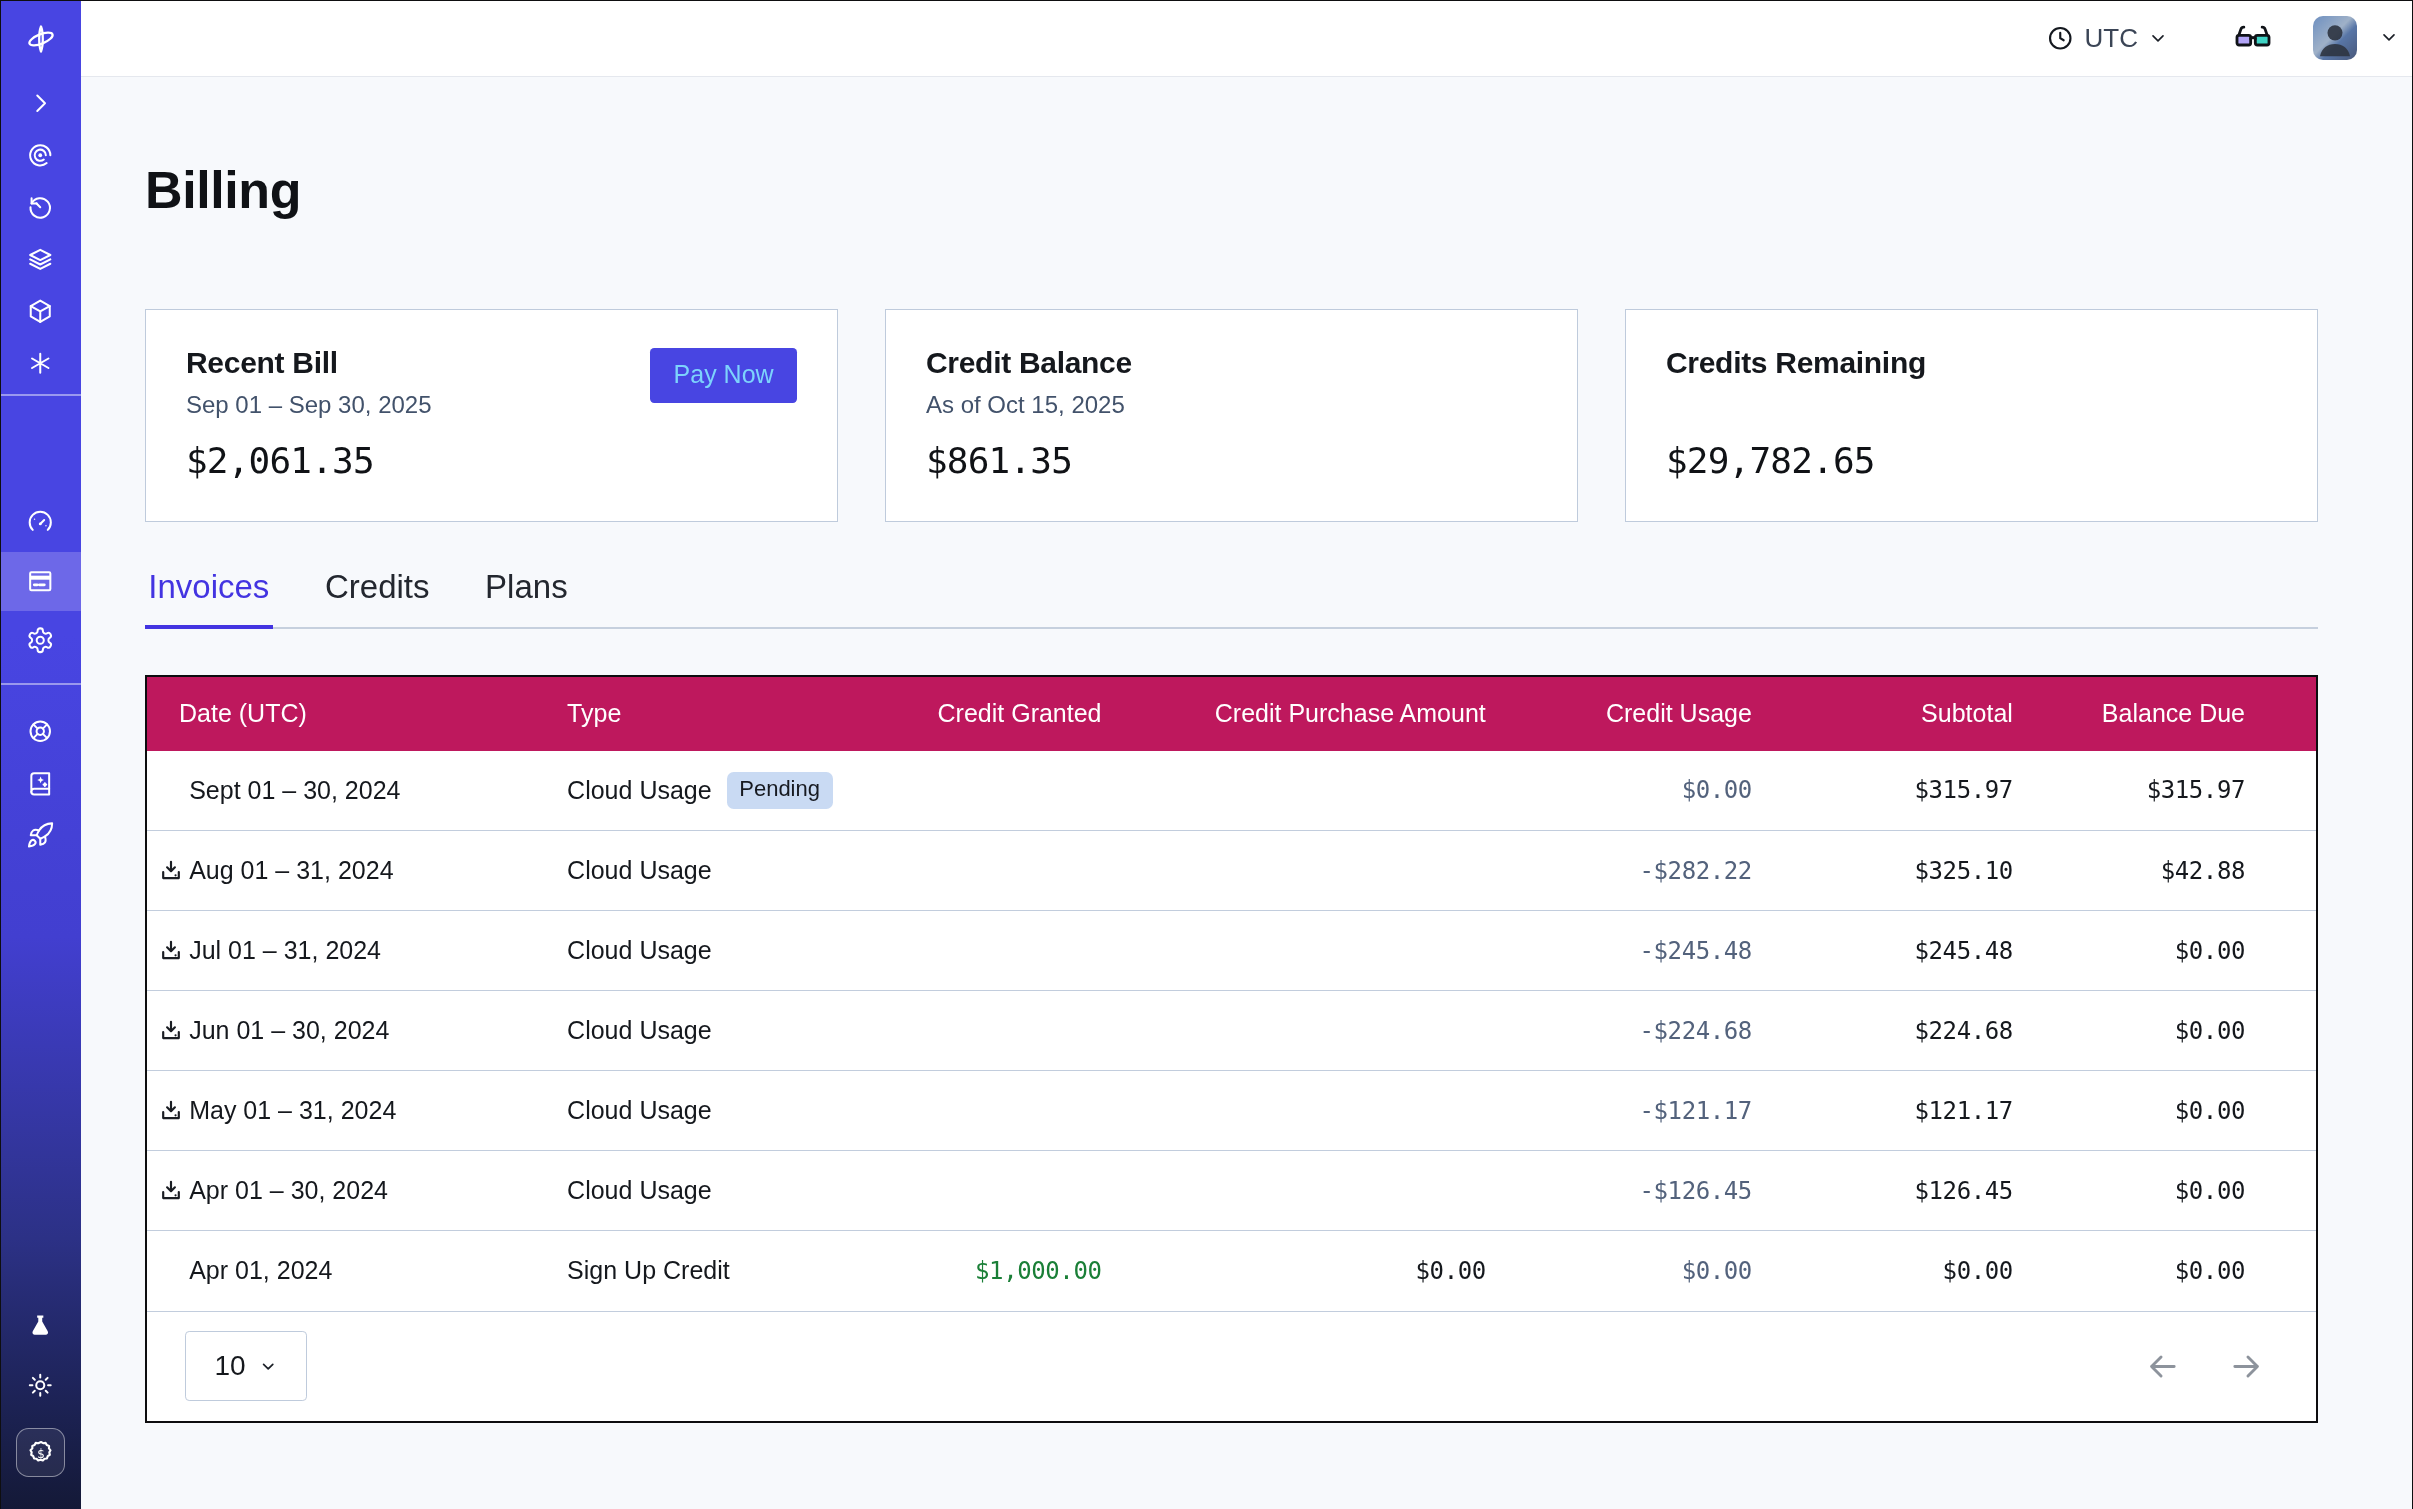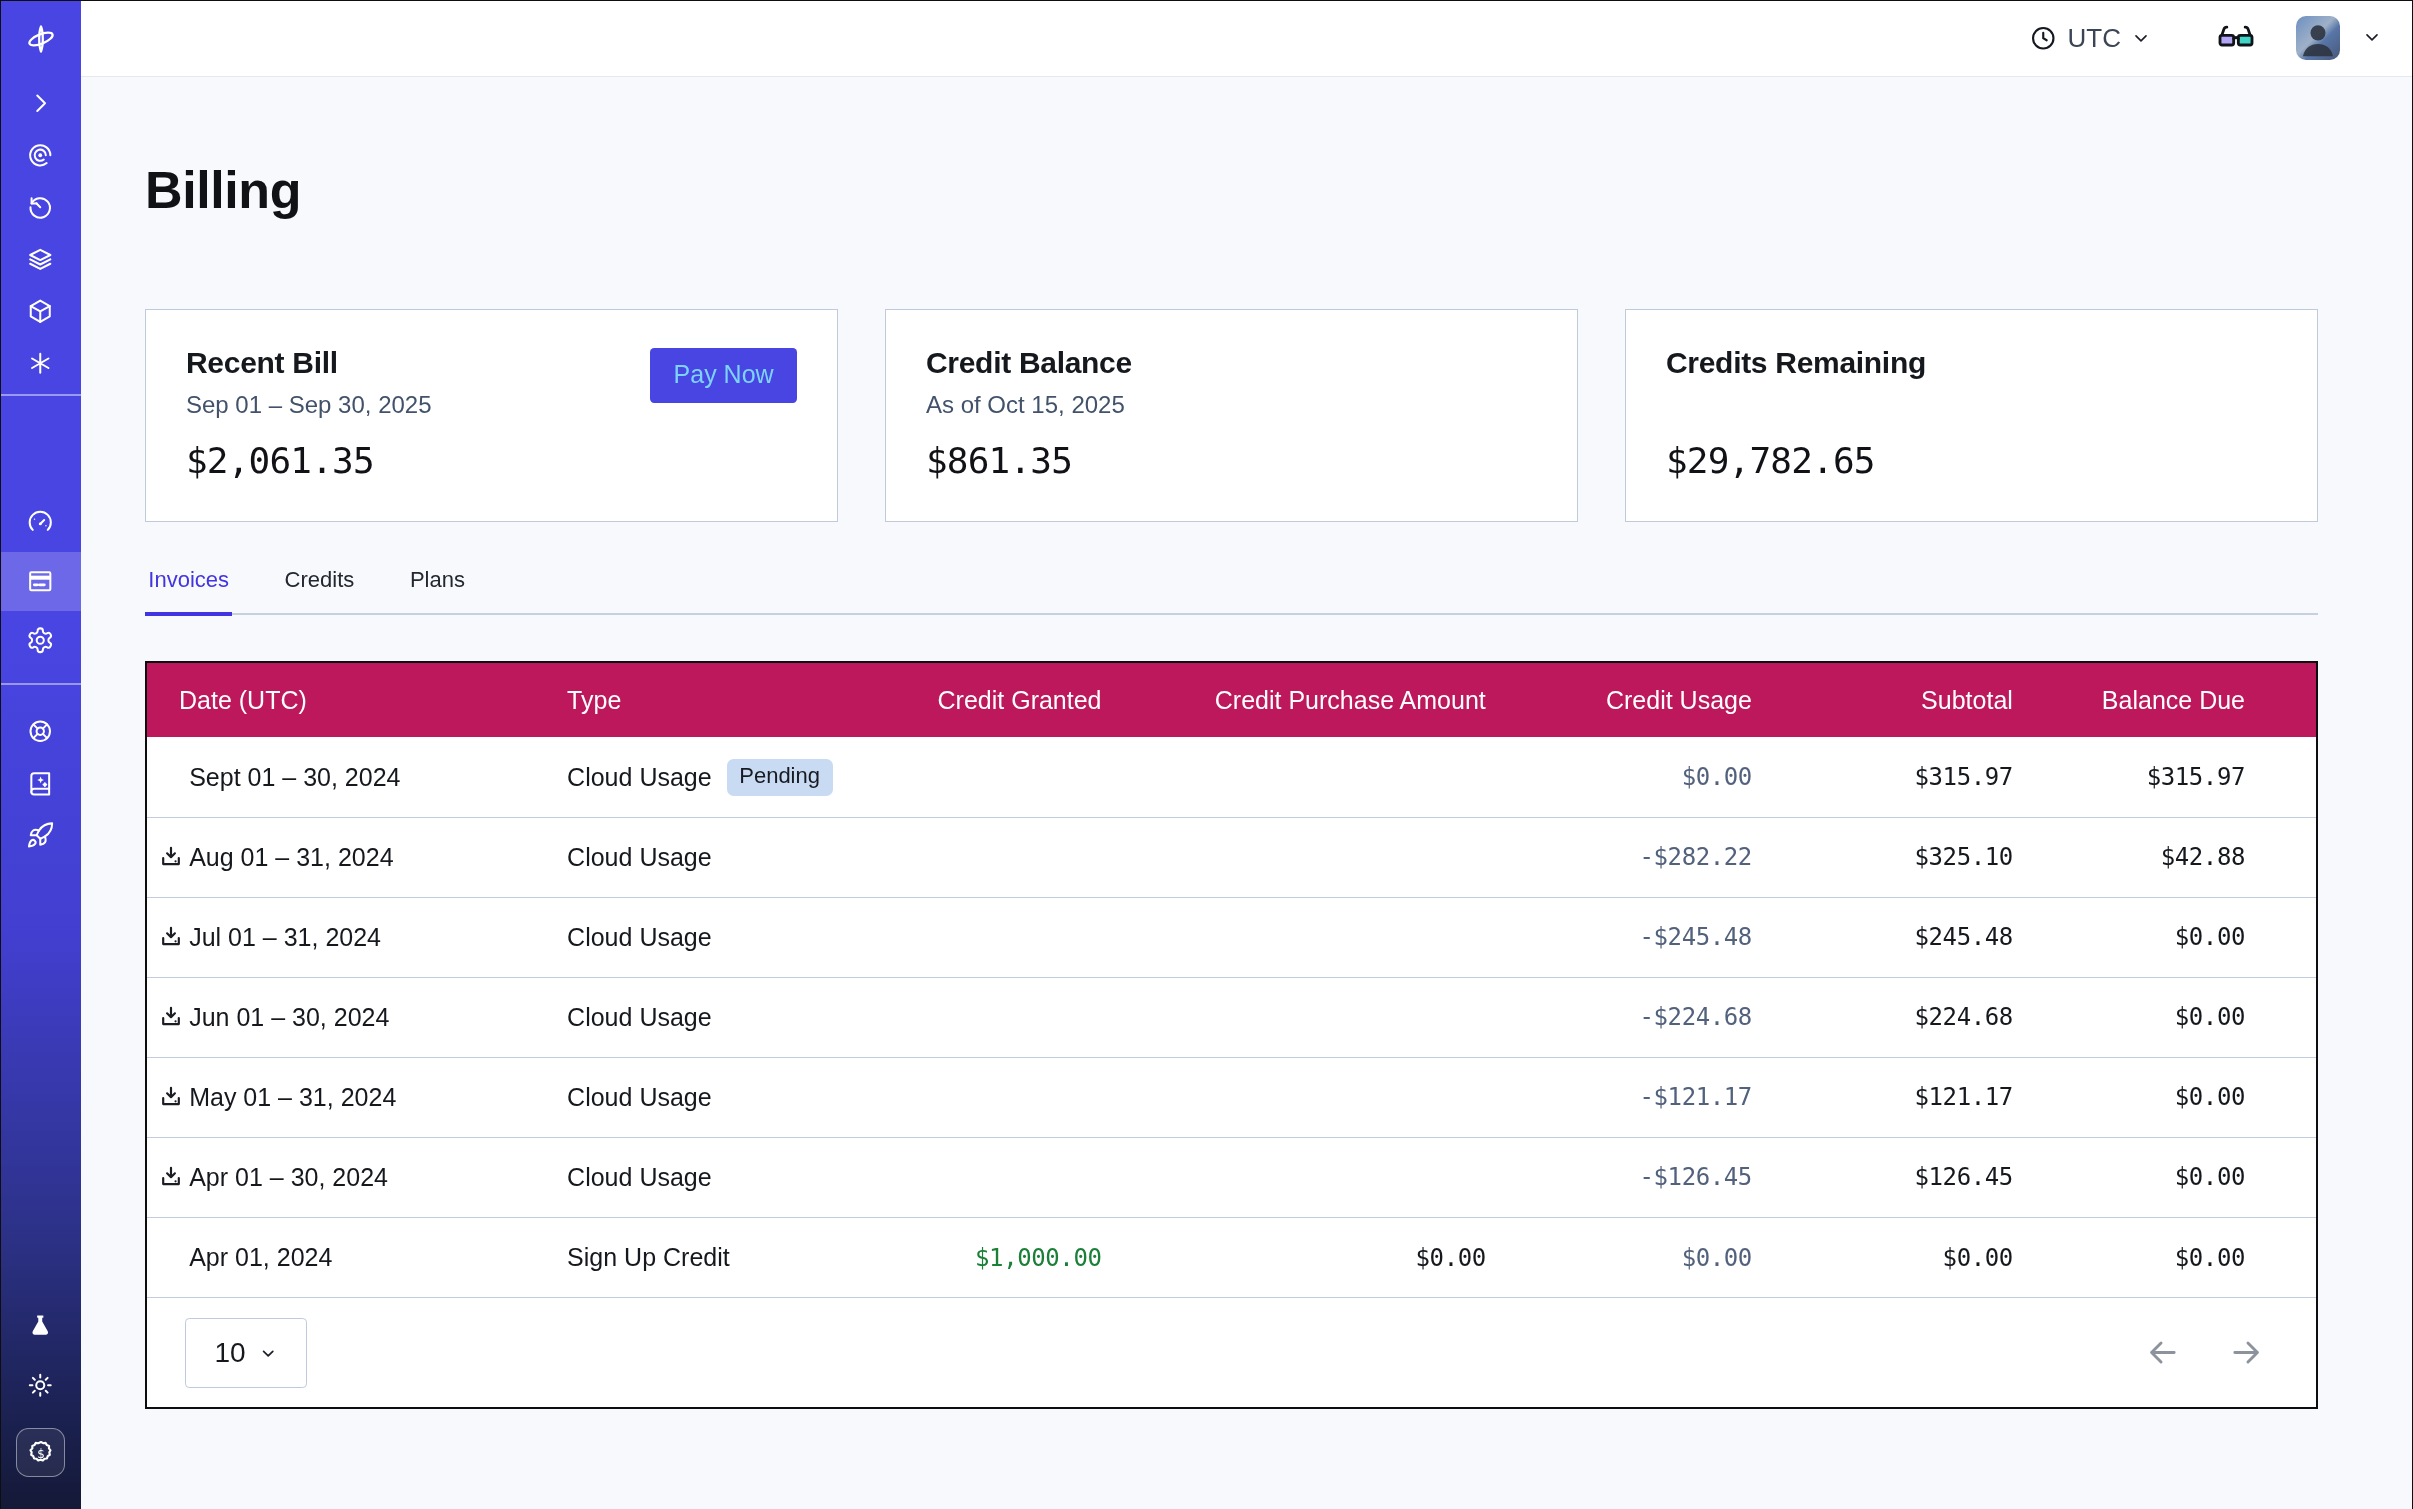--- a/index.html
+++ b/index.html
@@ -26,21 +26,21 @@
   .side-bottom { margin-top:auto; display:flex; flex-direction:column; align-items:center; padding-bottom:33px; flex:0 0 auto; }
   .side-bottom .side-item { width:81px; }
   .side-bottom .gap9 { margin-top:7.5px; }
   .badge-btn { margin-top:16.7px; width:49px; height:49px; border-radius:12.6px; border:1.7px solid rgba(255,255,255,.45);
     background:rgba(255,255,255,.07); display:flex; align-items:center; justify-content:center; cursor:pointer; }
   .badge-btn svg { width:30px; height:30px; }
   .s-ic { stroke:#fff; stroke-width:1.7; fill:none; stroke-linecap:round; stroke-linejoin:round; }
 
   
   .topbar { position:absolute; left:81px; top:0; width:2332px; height:77px; background:#fff;
-    border-bottom:1.7px solid #e5e8ee; display:flex; align-items:center; justify-content:flex-end; padding-right:31px; z-index:4; }
+    border-bottom:1.7px solid #e5e8ee; display:flex; align-items:center; justify-content:flex-end; padding-right:14px; z-index:4; }
   .tz { display:flex; align-items:center; gap:10px; cursor:pointer; }
   .tz svg.clock { width:28.5px; height:28.5px; }
   .tz .tz-label { font-size:26px; color:#3b4556; }
   .chev { width:20px; height:20px; }
   .glasses { margin-left:65px; cursor:pointer; }
   .glasses svg { width:40px; height:40px; display:block; }
   .avatar { margin-left:40px; width:44px; height:44px; border-radius:10px; overflow:hidden; cursor:pointer;
     background:linear-gradient(135deg,#6d8fc0 0%,#9fb1c8 45%,#51628052 60%,#49587a 100%), linear-gradient(#5b7fb9,#5b7fb9); background-color:#5b7fb9; position:relative; }
   .avatar svg { position:absolute; inset:0; width:100%; height:100%; }
   .av-chev { margin-left:22px; cursor:pointer; }
@@ -51,21 +51,21 @@
 
   .cards { display:flex; gap:47px; margin-top:93px; }
   .card { position:relative; flex:1 1 0; height:213px; background:#fff; border:1.7px solid #bfcbdc; border-radius:0; padding:38px 40px; }
   .card-title { font-size:30px; font-weight:600; color:#15181d; letter-spacing:-0.3px; line-height:1; }
   .card-sub { margin-top:13.4px; font-size:24px; color:#42526b; line-height:1.15; min-height:28.5px; }
   .card-amount { margin-top:20px; font-family:"DejaVu Sans Mono", monospace; font-size:36px; font-weight:500; color:#101216; letter-spacing:-0.8px; }
   .pay-btn { position:absolute; top:38px; right:40px; background:#4845e2; color:#7dd3fc; font-size:25px; line-height:1;
     padding:14.2px 23.4px 16px; border:none; border-radius:4.2px; cursor:pointer; font-family:inherit; }
 
   .tabs { margin-top:45px; display:flex; border-bottom:2.5px solid #c6d0de; }
-  .tab { font-size:22px; color:#23272f; padding:0 3.3px 20px; margin-right:49px; cursor:pointer; position:relative; line-height:1.2; }
+  .tab { font-size:33px; color:#23272f; padding:0 3.3px 20px; margin-right:49px; cursor:pointer; position:relative; line-height:1.2; }
   .tab.active { color:#4334e1; }
   .tab.active::after { content:""; position:absolute; left:0; right:0; bottom:-2.5px; height:4.2px; background:#4334e1; }
 
   
   .table-wrap { margin-top:46px; border:2.5px solid #0d0d0f; background:#fff; }
   table.inv { width:100%; border-collapse:collapse; table-layout:fixed; }
   col.c1{width:368px} col.c2{width:326px} col.c3{width:235px} col.c4{width:374px} col.c5{width:259px} col.c6{width:254px} col.c7{width:295px}
   thead th { background:#be185d; color:#fff; font-weight:400; font-size:25px; height:74px; text-align:right; padding:0; }
   thead th.h-date { text-align:left; padding-left:32px; }
   thead th.h-type { text-align:left; padding-left:42px; }

